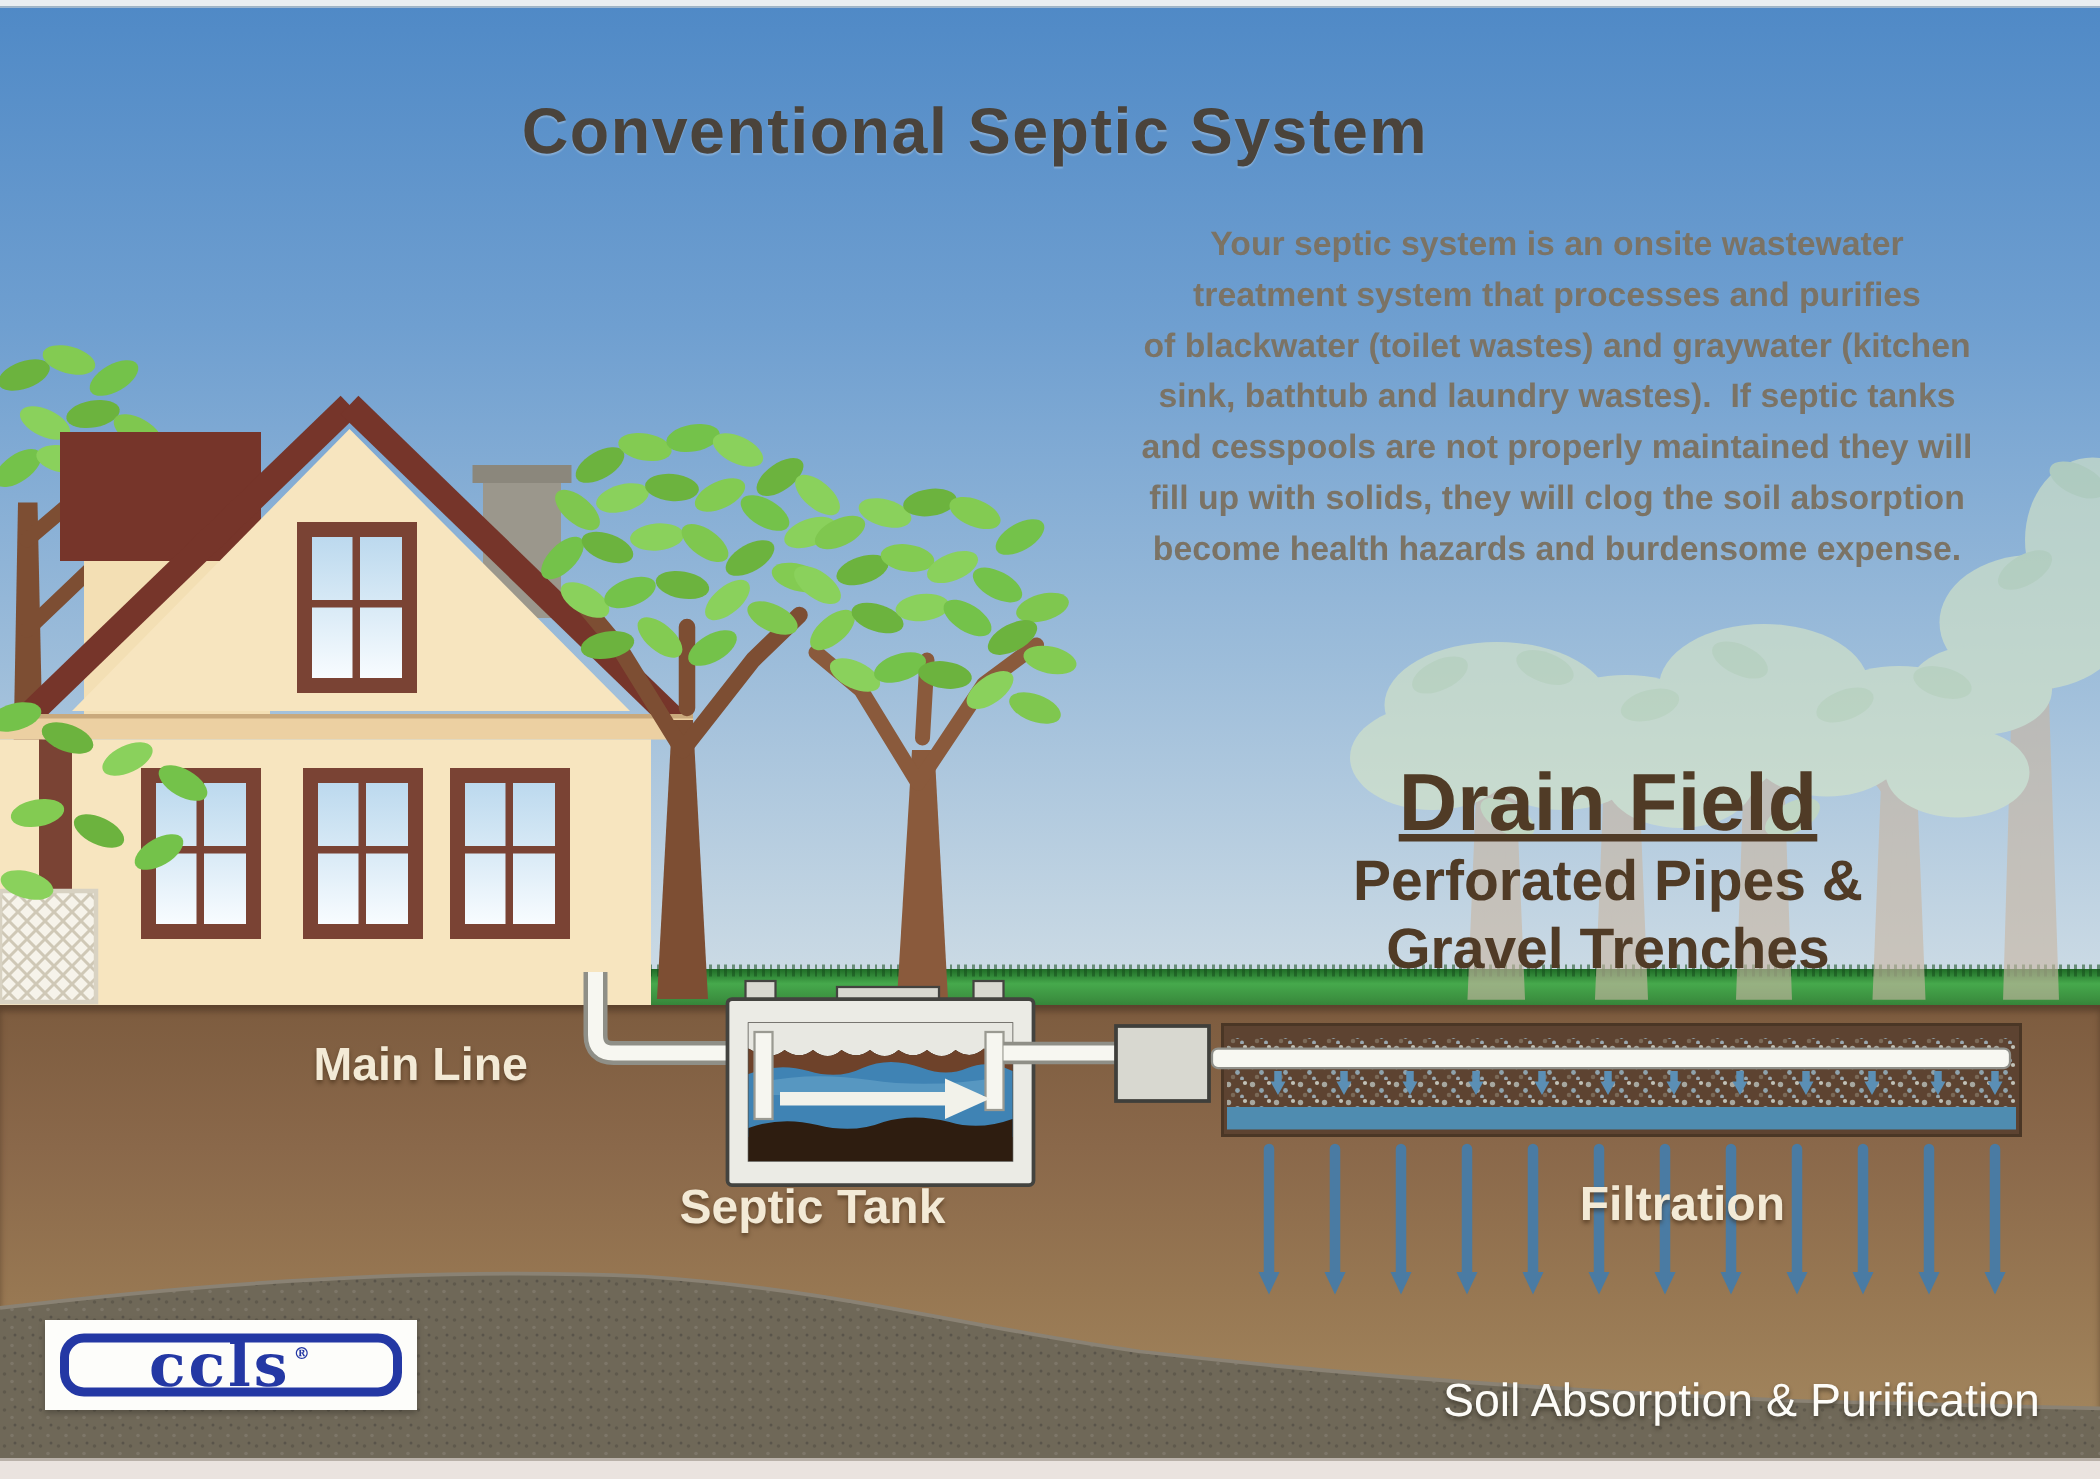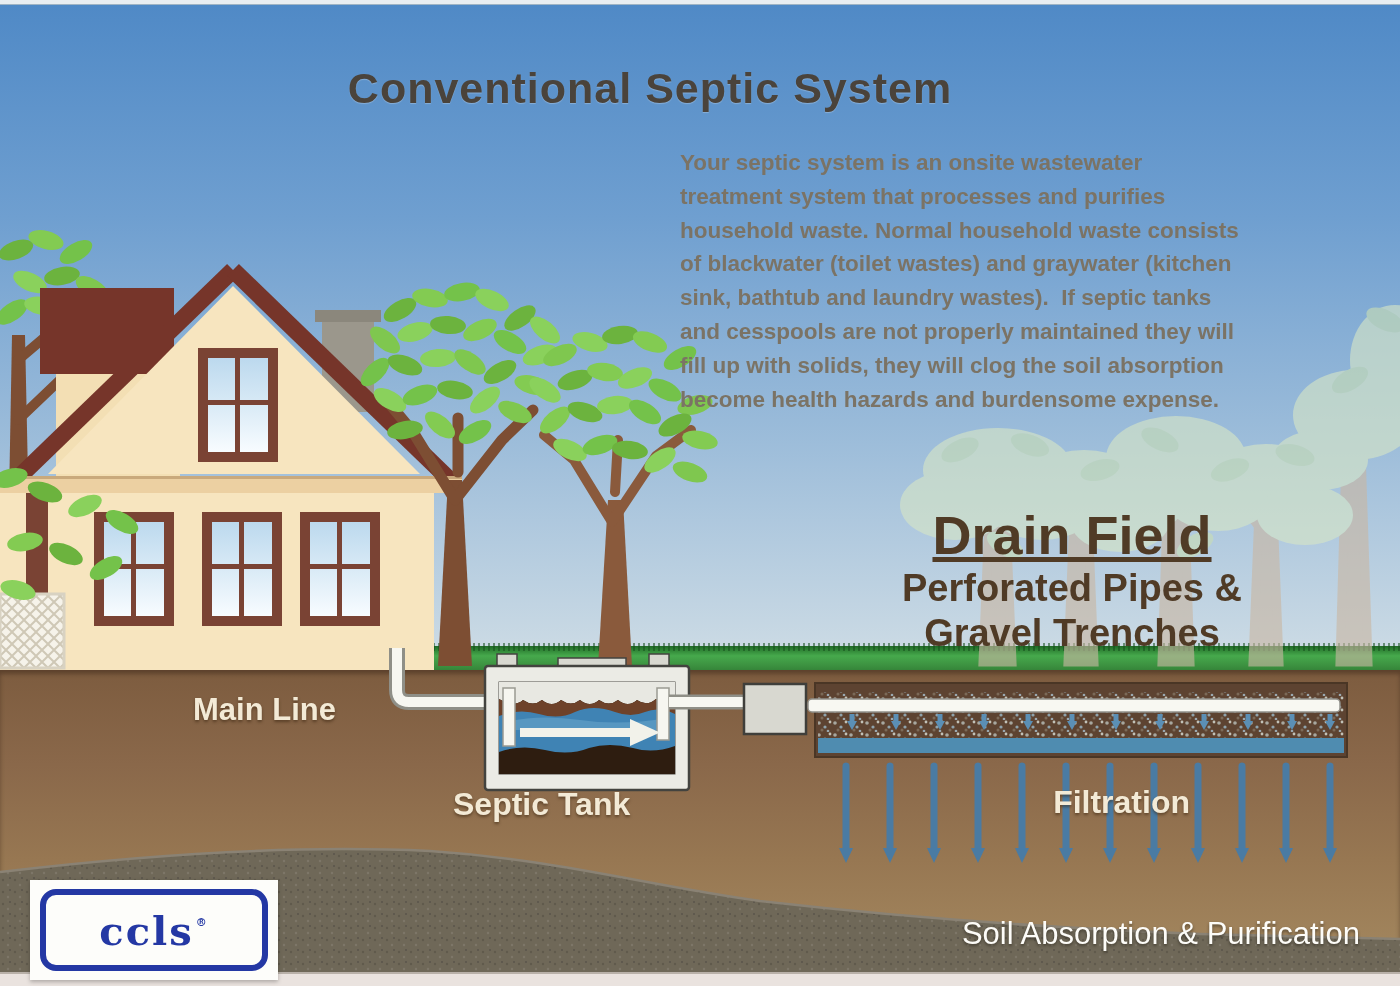--- a/index.html
+++ b/index.html
@@ -9,36 +9,36 @@
     background:linear-gradient(180deg,#4f89c6 0%,#6f9fd0 22%,#9dbdda 45%,#c9d9e4 65%,#e3eaea 82%,#eef2ee 100%);
   }
   .edge-top{position:absolute;left:0;top:0;width:1400px;height:4px;background:#e9eef1;border-bottom:1px solid #9fb4c4;}
   
   .title{
     position:absolute;left:240px;top:64px;width:820px;text-align:center;
     font-size:43px;font-weight:bold;letter-spacing:1px;color:#4a433b;
     text-shadow:0 1px 1px rgba(255,255,255,.25);
   }
   .intro{
-    position:absolute;left:680px;top:146px;width:716px;
+    position:absolute;left:680px;top:146px;width:716px;text-align:center;
     font-size:22.5px;font-weight:bold;line-height:33.8px;color:#7b7365;
   }
   .intro span{display:block;white-space:pre-wrap;}
   .drainfield-label{
     position:absolute;left:872px;top:504px;width:400px;text-align:center;
     font-size:54px;font-weight:bold;color:#503b26;text-decoration:underline;
   }
   .drainfield-sub{
     position:absolute;left:862px;top:566px;width:420px;text-align:center;
     font-size:38px;font-weight:bold;line-height:45px;color:#503b26;
   }
   .drainfield-sub span{display:block;}
   .cream-label{color:#f3ead6;font-weight:bold;text-shadow:0 2px 3px rgba(55,35,15,.55);}
   .mainline-label{position:absolute;left:193px;top:688px;font-size:31px;line-height:44px;}
-  .mainline-label span{display:block;}
+  .mainline-label span{display:block;margin-left:16px;}
   .septictank-label{position:absolute;left:453px;top:786px;width:260px;text-align:left;font-size:32px;}
   .filtration-label{position:absolute;left:985px;top:784px;width:205px;text-align:right;font-size:32px;}
   .soil-label{
     position:absolute;left:790px;top:916px;width:570px;text-align:right;
     font-size:31px;font-weight:normal;color:#fdfcf8;text-shadow:0 2px 3px rgba(40,35,25,.6);
   }
   
   .grass{
     position:absolute;left:0;top:646px;width:1400px;height:28px;
     background:linear-gradient(180deg,#1f6b26 0%,#46a94c 35%,#3c9140 70%,#2f7a33 100%);
@@ -48,21 +48,21 @@
     background:repeating-linear-gradient(90deg,transparent 0 3px,rgba(22,78,28,.55) 3px 5px);
   }
   .soil{
     position:absolute;left:0;top:670px;width:1400px;height:316px;
     background:linear-gradient(180deg,#7d5c3f 0%,#8a684a 30%,#977752 60%,#a68b62 100%);
     box-shadow:inset 0 4px 4px rgba(60,40,25,.5);
   }
   svg.layer{position:absolute;left:0;top:0;pointer-events:none;}
   
   .logo{
-    position:absolute;left:30px;top:880px;width:248px;height:100px;background:#fdfdfa;
+    position:absolute;left:30px;top:880px;width:248px;height:60px;background:#fdfdfa;
     box-shadow:0 2px 4px rgba(0,0,0,.25);
   }
   .logo-frame{
     position:absolute;left:10px;top:9px;right:10px;bottom:9px;
     border:6px solid #2438a4;border-radius:16px;
     display:flex;align-items:center;justify-content:center;
     font-family:"DejaVu Serif",serif;font-weight:bold;font-size:40px;color:#2438a4;letter-spacing:2px;
   }
   .logo-frame sup{font-size:11px;margin-left:2px;margin-top:-16px;}
 </style>
@@ -393,21 +393,20 @@
       <use href="#varrow" transform="translate(1286,766)"></use>
         <use href="#varrow" transform="translate(1330,766)"></use>
     </g>
   </svg>
 
   <div class="title">Conventional Septic System</div>
 
   <div class="intro">
     <span>Your septic system is an onsite wastewater</span>
     <span>treatment system that processes and purifies</span>
-    <span>household waste. Normal household waste consists</span>
     <span>of blackwater (toilet wastes) and graywater (kitchen</span>
     <span>sink, bathtub and laundry wastes).  If septic tanks</span>
     <span>and cesspools are not properly maintained they will</span>
     <span>fill up with solids, they will clog the soil absorption</span>
     <span>become health hazards and burdensome expense.</span>
   </div>
 
   <div class="drainfield-label">Drain Field</div>
   <div class="drainfield-sub">
     <span>Perforated Pipes &amp;</span>

